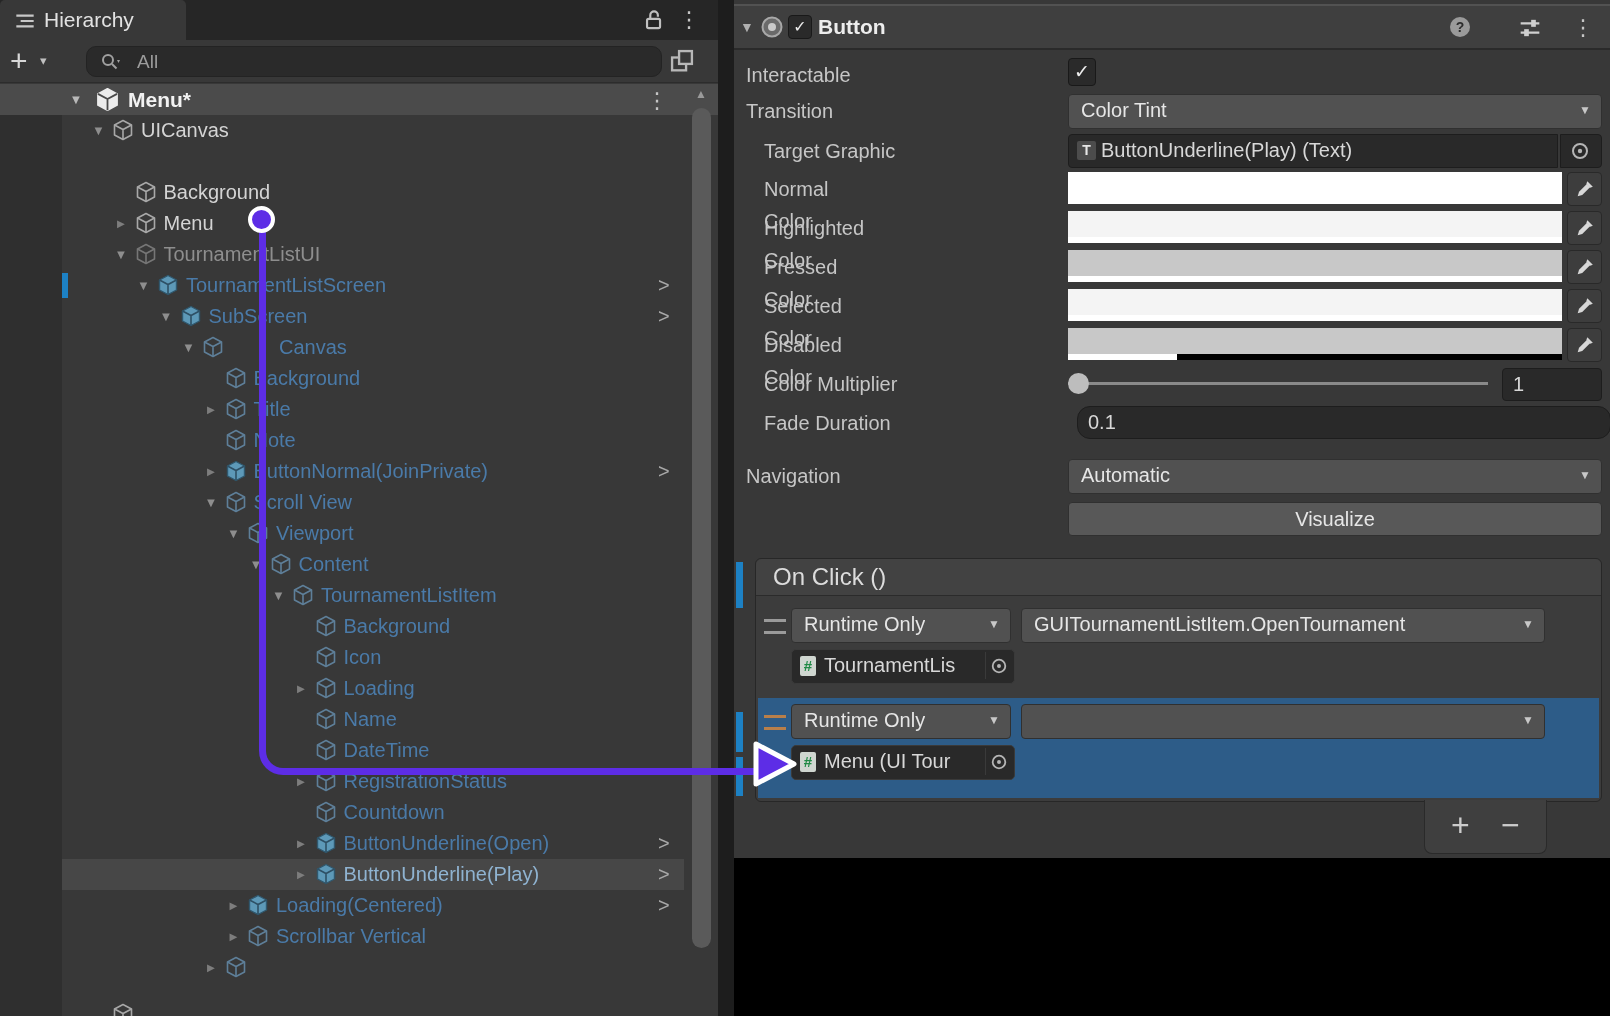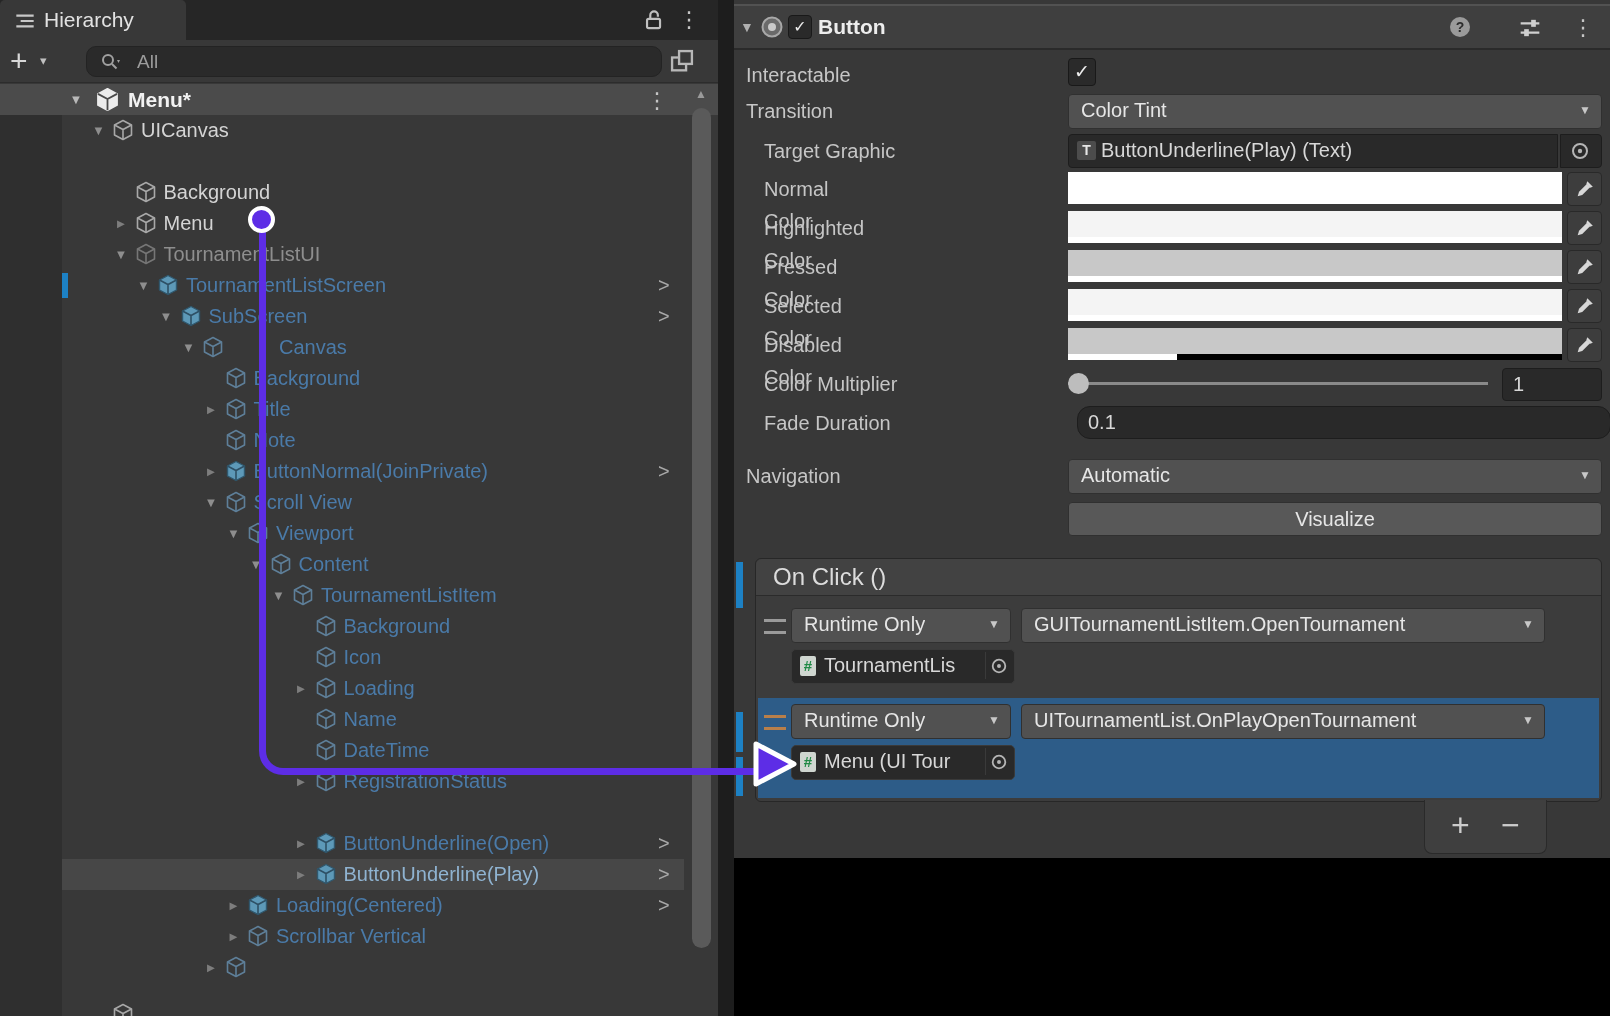--- a/index.html
+++ b/index.html
@@ -338,20 +338,29 @@
         <div class="abs trow" style="top: 651px;">
           <span class="ar" style="left:291px;color:#7d7d7d;">►</span>
           <span class="tico" style="left:313.5px;">
             <svg width="24" height="24" viewBox="0 0 24 24">
               <path d="M12 2.5 L20.5 7 V17 L12 21.5 L3.5 17 V7 Z" fill="none" stroke="#5e7f99" stroke-width="1.6" stroke-linejoin="round"></path>
               <path d="M3.5 7 L12 11.5 L20.5 7 M12 11.5 V21.5" fill="none" stroke="#5e7f99" stroke-width="1.6"></path>
             </svg>
           </span>
           <span class="nm blue" style="left:343.5px;">RegistrationStatus</span>
         </div>
+        <div class="abs trow" style="top: 682px;">
+          <span class="tico" style="left:313.5px;">
+            <svg width="24" height="24" viewBox="0 0 24 24">
+              <path d="M12 2.5 L20.5 7 V17 L12 21.5 L3.5 17 V7 Z" fill="none" stroke="#5e7f99" stroke-width="1.6" stroke-linejoin="round"></path>
+              <path d="M3.5 7 L12 11.5 L20.5 7 M12 11.5 V21.5" fill="none" stroke="#5e7f99" stroke-width="1.6"></path>
+            </svg>
+          </span>
+          <span class="nm blue" style="left:343.5px;">Countdown</span>
+        </div>
         <div class="abs trow" style="top: 713px;">
           <span class="ar" style="left:291px;color:#7d7d7d;">►</span>
           <span class="tico" style="left:313.5px;">
             <svg width="24" height="24" viewBox="0 0 24 24">
               <path d="M12 2.5 L20.5 7 V17 L12 21.5 L3.5 17 V7 Z" fill="#5d99b8" stroke="#30586e" stroke-width="1.4" stroke-linejoin="round"></path>
               <path d="M3.5 7 L12 11.5 L20.5 7 M12 11.5 V21.5" fill="none" stroke="#2e5065" stroke-width="1.6"></path>
             </svg>
           </span>
           <span class="nm blue" style="left:343.5px;">ButtonUnderline(Open)</span>
           <span class="pf">&gt;</span>
@@ -578,21 +587,20 @@
             </svg>
         </span>
       </div>
 
       <span class="handle" style="left:8px;top:156px;border-color:#b87f4a;"></span>
       <div class="dd" style="left:35px;top:145px;width:218px;height:33px;">
         <span class="dtext">Runtime Only</span>
         <span class="caret">▼</span>
       </div>
       <div class="dd" style="left:265px;top:145px;width:522px;height:33px;">
-        <span class="dtext" style="right:24px;">UITournamentList.OnPlayOpenTournament</span>
         <span class="caret">▼</span>
       </div>
       <div class="objfld" style="left:35px;top:186px;">
         <span class="scripticon">#</span>
         <span class="otext">Menu (UI Tour</span>
         <span class="pick">
           <svg class="abs" style="left:4px;top:5px;" width="18" height="18" viewBox="0 0 20 20">
               <circle cx="10" cy="10" r="7" fill="none" stroke="#b5b5b5" stroke-width="2"></circle>
               <circle cx="10" cy="10" r="2.2" fill="#b5b5b5"></circle>
             </svg>

